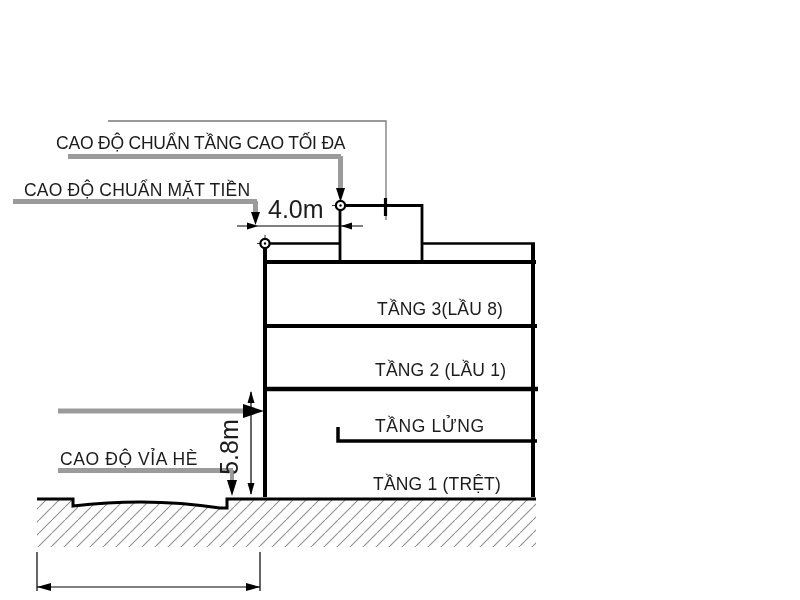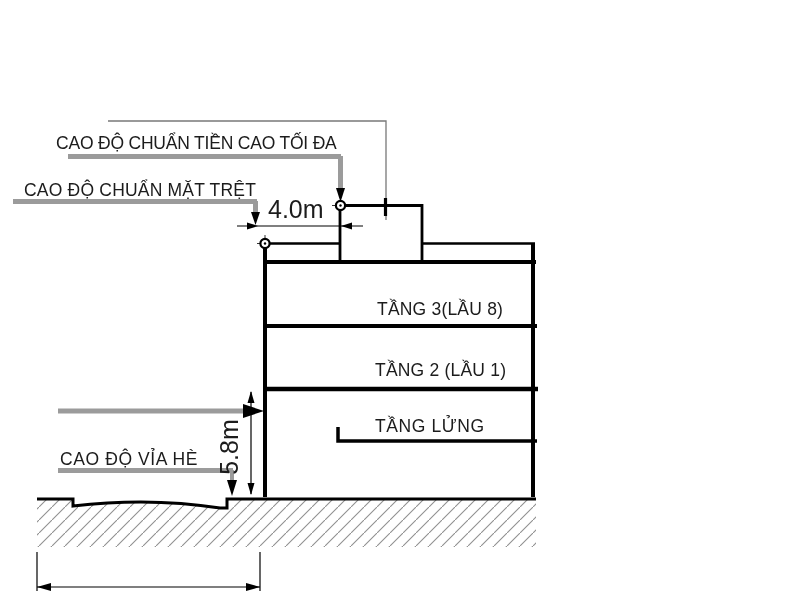--- a/index.html
+++ b/index.html
@@ -92,32 +92,33 @@
     <polygon points="251,495 247.5,483 254.5,483" fill="#000"></polygon>
 
     <line x1="37" y1="552" x2="37" y2="591" stroke="#000" stroke-width="1.2"></line>
     <line x1="260" y1="552" x2="260" y2="591" stroke="#000" stroke-width="1.2"></line>
     <line x1="37" y1="587" x2="260" y2="587" stroke="#000" stroke-width="1.2"></line>
     <polygon points="37,587 51,583 51,591" fill="#000"></polygon>
     <polygon points="260,587 246,583 246,591" fill="#000"></polygon>
   </svg>
 
 
-  <span class="lbl" style="left:56px;top:135px;letter-spacing:-0.2px;">CAO ĐỘ CHUẨN TIỀN CAO TỐI ĐA</span>
+  <span class="lbl" style="left:56px;top:135px;letter-spacing:-0.2px;">CAO ĐỘ CHUẨN TẦNG CAO TỐI ĐA</span>
 
-  <span class="lbl" style="left:24px;top:182px;">CAO ĐỘ CHUẨN MẶT TRỆT</span>
+  <span class="lbl" style="left:24px;top:182px;">CAO ĐỘ CHUẨN MẶT TIỀN</span>
 
   <span class="lbl dim" style="left:268px;top:197px;">4.0m</span>
 
   <span class="lbl" style="left:377px;top:301px;">TẦNG 3(LẦU 8)</span>
 
   <span class="lbl" style="left:375px;top:362px;">TẦNG 2 (LẦU 1)</span>
 
   <span class="lbl" style="left:375px;top:418px;letter-spacing:0.6px;">TẦNG LỬNG</span>
 
+  <span class="lbl" style="left:373px;top:476px;">TẦNG 1 (TRỆT)</span>
 
 
   <span class="lbl" style="left:60px;top:451px;letter-spacing:0.6px;text-align:right;">CAO ĐỘ VỈA HÈ</span>
 
   <span class="lbl dim rot" style="left:229px;top:447px;">5.8m</span>
 
 
 </div>
 
 </body></html>

